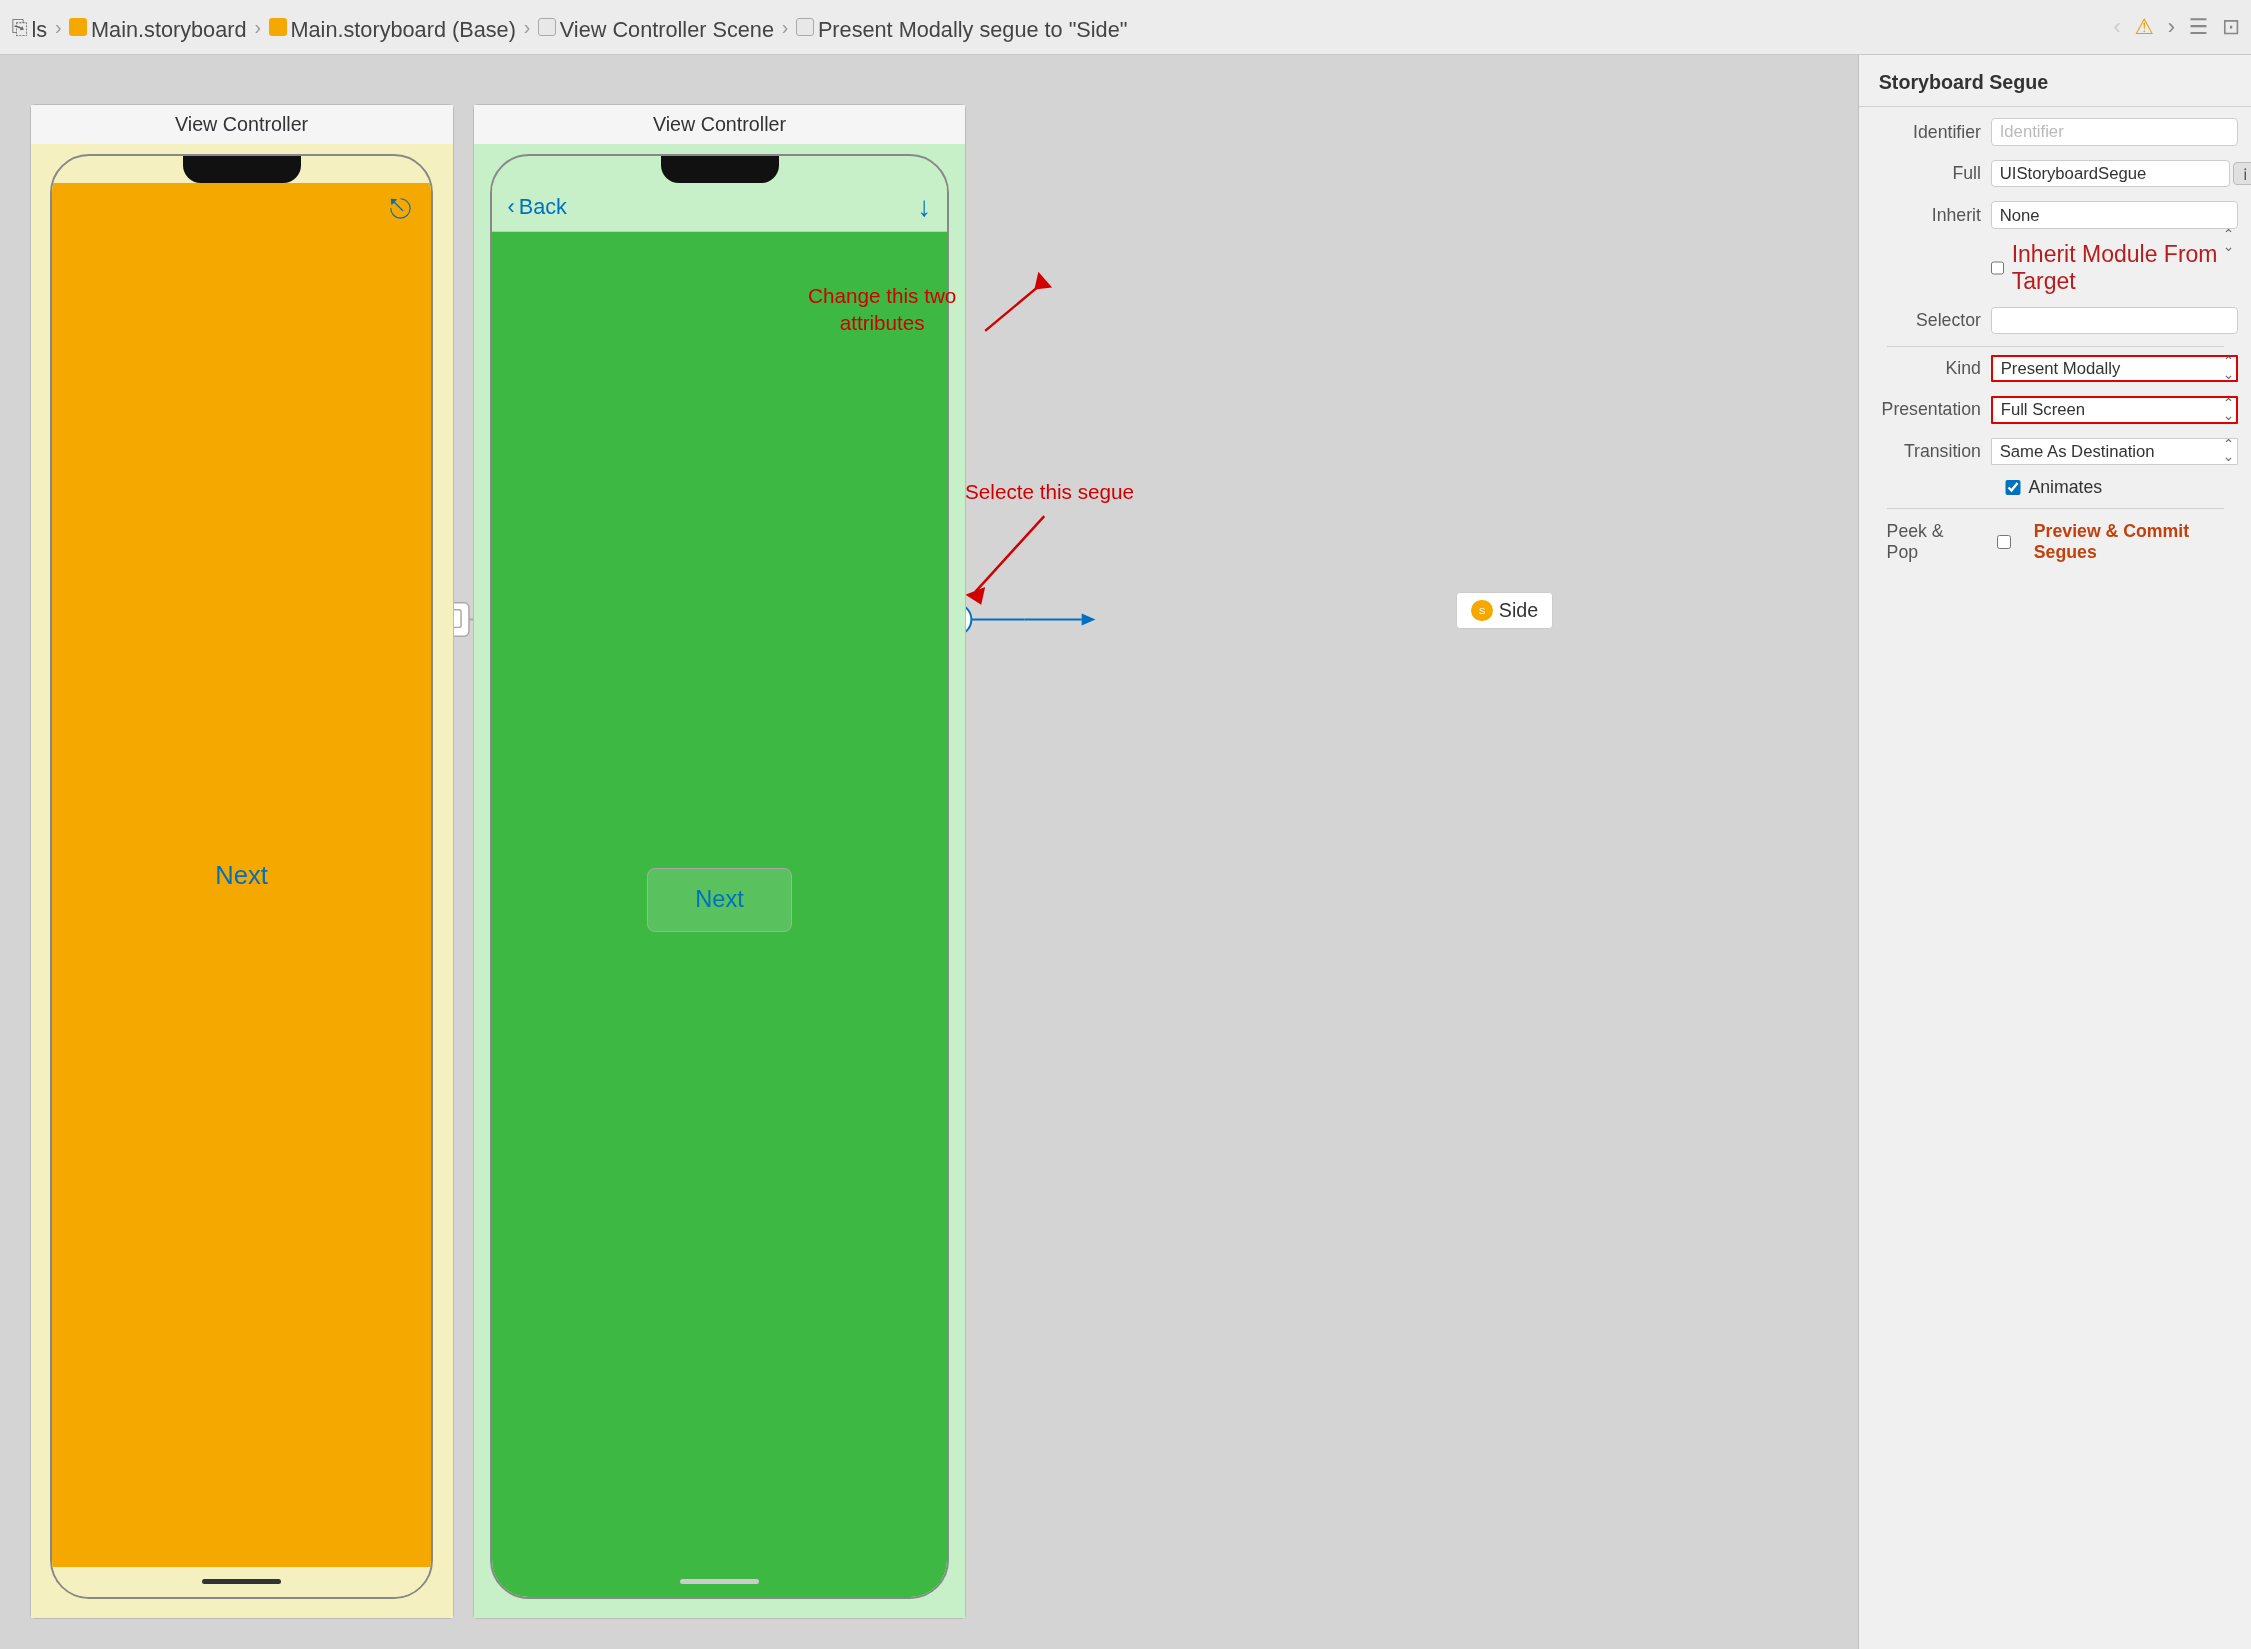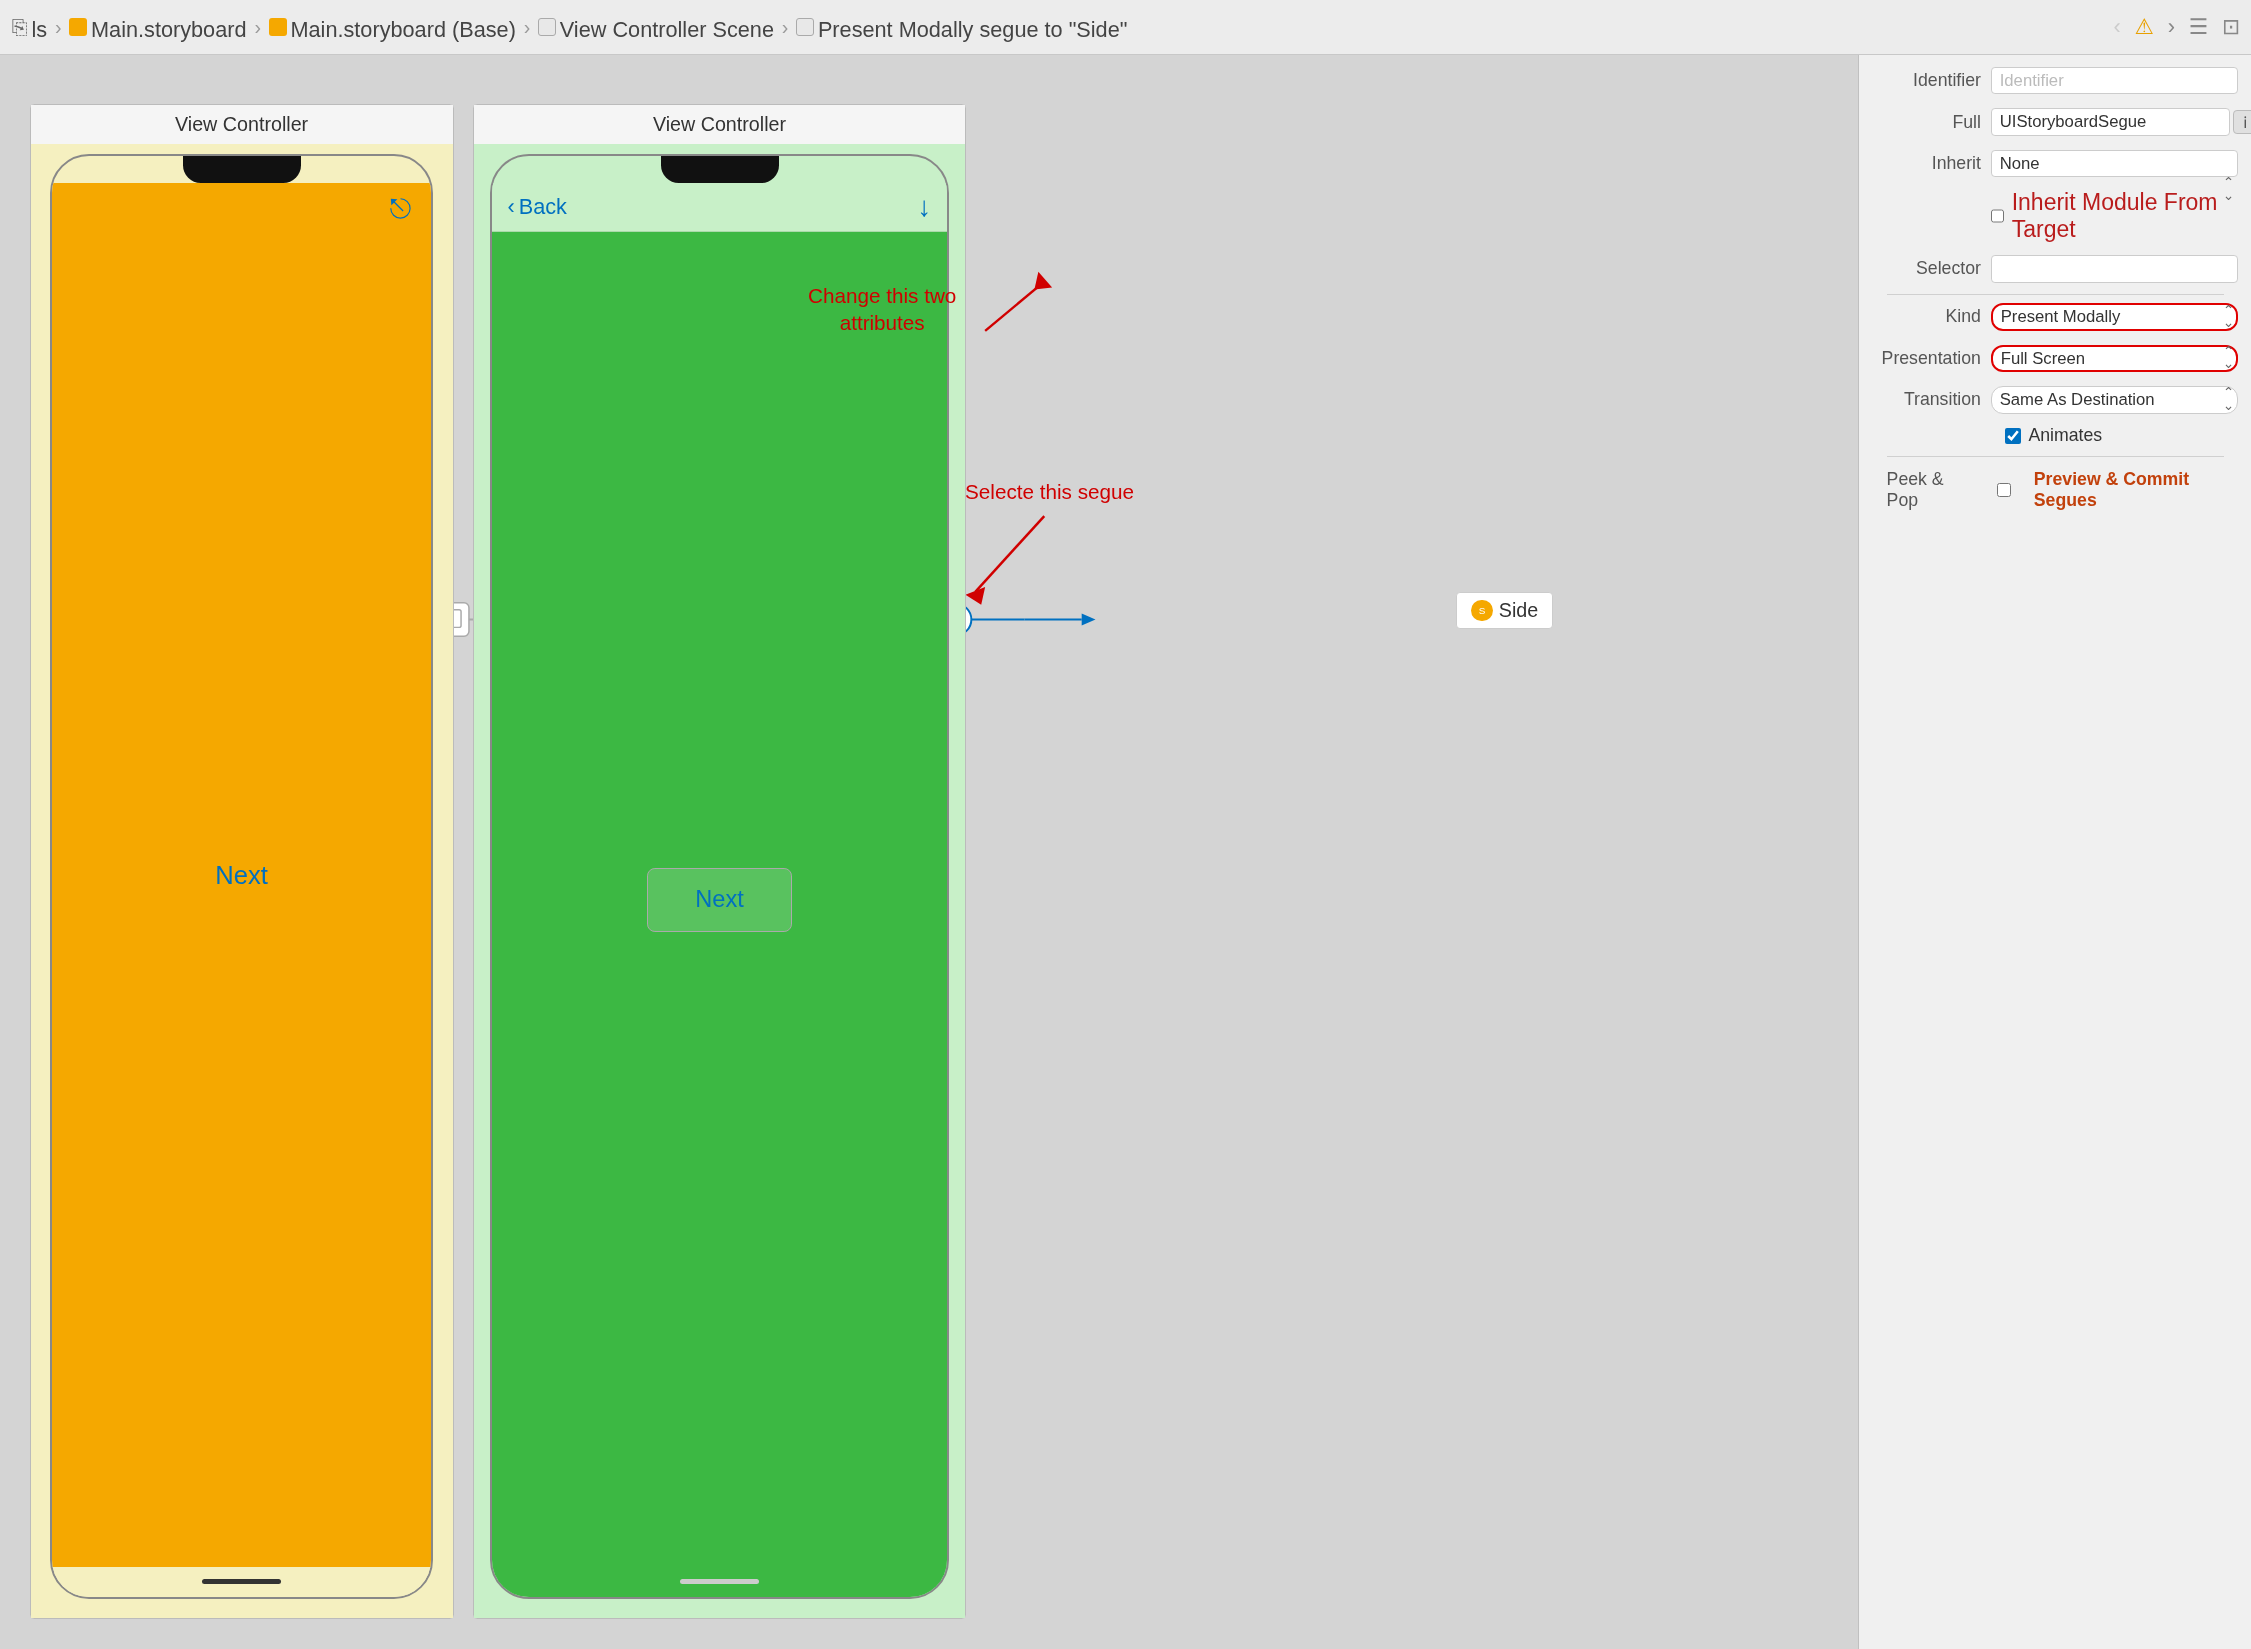--- a/index.html
+++ b/index.html
@@ -336,21 +336,21 @@
       flex: 1;
       position: relative;
       display: flex;
       align-items: center;
     }
 
     .form-select {
       width: 100%;
       height: 27.6px;
       border: 1px solid #ccc;
-      border-radius: 12px;
+      border-radius: 1px;
       padding: 0 23.6px 0 7.9px;
       font-size: 16.7px;
       background: white;
       appearance: none;
       -webkit-appearance: none;
       color: #333;
       cursor: pointer;
     }
 
     .form-select.highlighted {
@@ -592,20 +592,21 @@
       <div class="annotation-text">Change this two<br>attributes</div>
     </div>
 
     <div class="annotation" style="left: 965px; top: 424px;">
       <div class="annotation-text">Selecte this segue</div>
     </div>
 
   </div>
 
   <div class="right-panel">
+    <div class="right-panel-title">Storyboard Segue</div>
 
     <div class="form-section">
 
       <div class="form-row">
         <span class="form-label">Identifier</span>
         <input class="form-input" type="text" placeholder="Identifier" style="">
       </div>
 
       <div class="form-row">
         <span class="form-label">Full</span>

